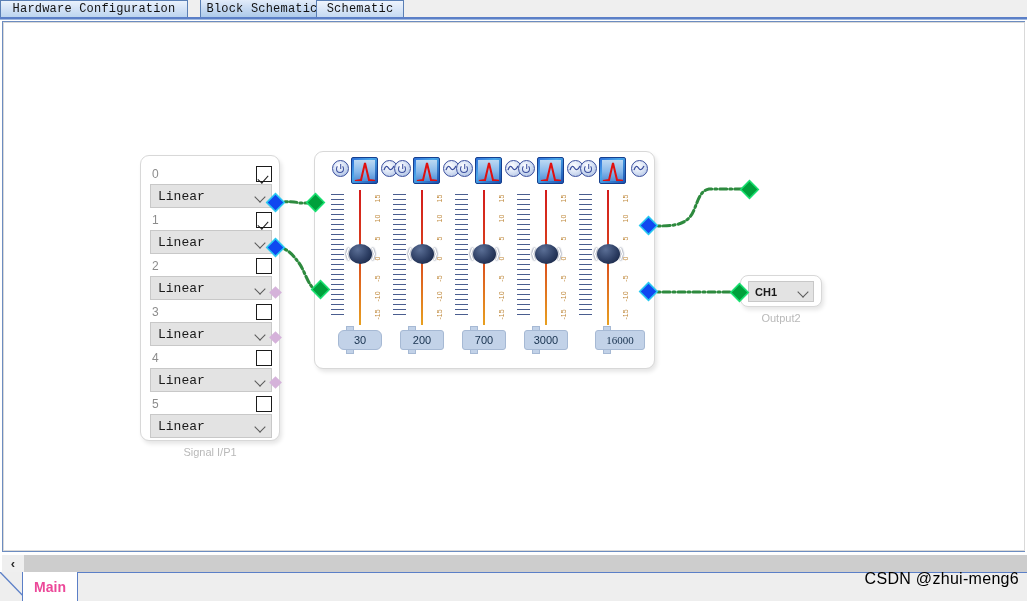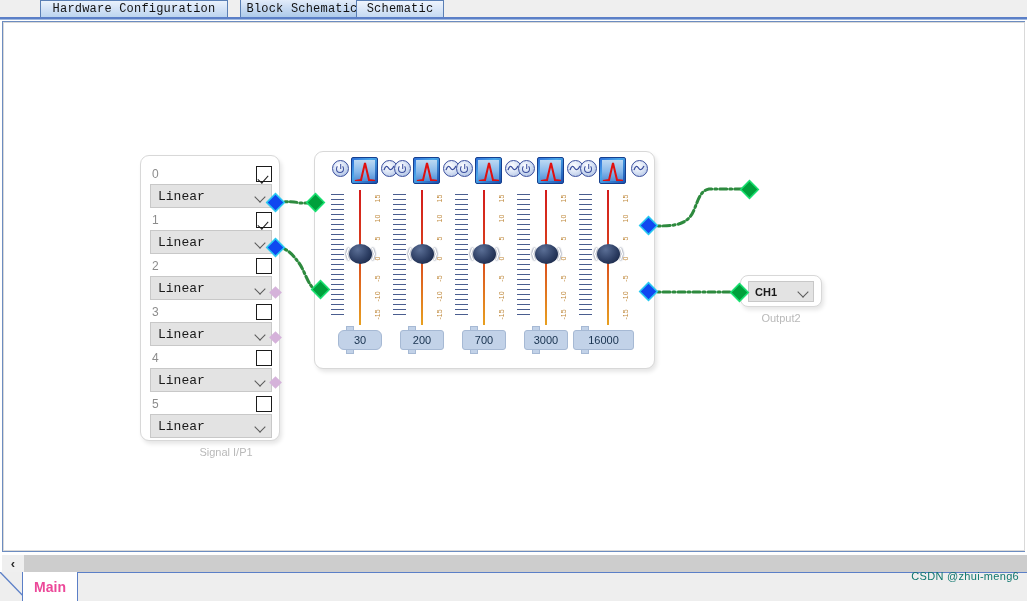--- a/index.html
+++ b/index.html
@@ -20,21 +20,20 @@
     position:absolute;top:0;height:17px;
     background:linear-gradient(to bottom,#e8f0fb 0%,#cfe0f5 45%,#b7d1ee 100%);
     border:1px solid #5a7fb5;
     border-bottom:none;
     font-family:"Liberation Mono", monospace;
     font-size:12px;color:#121212;
     display:flex;align-items:center;justify-content:center;
     box-sizing:border-box;
     letter-spacing:0.2px;
     white-space:nowrap;
-    margin-left:40px;
   }
   .tab.t1{left:0;width:188px;background:linear-gradient(to bottom,#eaf2fc 0%,#d3e2f6 50%,#bcd5ef 100%);}
   .tab.t2{left:200px;width:124px;top:-1px;height:18px;
           background:linear-gradient(to bottom,#e2ecfa 0%,#c4d8f1 55%,#aecbea 100%);}
   .tab.t3{left:316px;width:88px;background:linear-gradient(to bottom,#eef4fd 0%,#dae7f8 50%,#c5daf2 100%);}
   .tabstrip .underline{
     position:absolute;left:0;top:17px;width:1027px;height:2px;background:#5b7fc7;
   }
   .tabstrip .underline2{
     position:absolute;left:0;top:19px;width:1027px;height:1px;background:#9fb8df;
@@ -97,21 +96,21 @@
   }
   .sig-sel .txt{
     font-family:"Liberation Mono", monospace;font-size:13px;color:#1a1a1a;
   }
   .chev{display:block;width:11px;height:11px;position:relative;}
   .chev:before{
     content:"";position:absolute;left:1px;top:2px;width:7px;height:7px;
     border:solid #5a5a5a;border-width:0 1.7px 1.7px 0;
     transform:rotate(45deg);
   }
-  #signal-block .block-caption{left:16px;top:290px;}
+  #signal-block .block-caption{left:0;top:290px;}
 
   
   #peq-block{left:311px;top:128px;width:341px;height:218px;}
   #peq-block .block-caption{left:0;top:222px;}
   .peq-inner{position:absolute;left:0;top:0;width:100%;height:100%;}
   .band{position:absolute;top:0;width:64px;height:100%;}
   .icn{position:absolute;}
   .icn-power{
     width:17px;height:17px;border-radius:50%;
     background:radial-gradient(circle at 40% 32%,#fdfdff 0%,#d7e2f5 42%,#9fb6dd 100%);
@@ -244,21 +243,21 @@
     display:flex;align-items:center;justify-content:center;
     font-size:14px;font-weight:bold;color:#ec4899;
     font-family:"Liberation Sans",sans-serif;
   }
   .bottombar .rest{
     position:absolute;left:78px;top:0;width:949px;height:29px;
     background:#eeeeee;border-top:1px solid #5b7fc7;box-sizing:border-box;
   }
   .watermark{
     position:absolute;right:8px;top:570px;
-    font-size:11px;color:#0f766e;
+    font-size:16px;color:#000000;
     font-family:"Liberation Sans",sans-serif;
     letter-spacing:0.3px;
   }
 </style>
 </head>
 <body>
 
 <div id="app">
 
   <div class="tabstrip">
@@ -523,21 +522,21 @@
           </div>
           <div class="scalecol" style="left:46px;top:40px;height:130px;">
             <span class="num" style="top:2px;">15</span>
             <span class="num" style="top:22px;">10</span>
             <span class="num" style="top:42px;">5</span>
             <span class="num" style="top:62px;">0</span>
             <span class="num" style="top:82px;">-5</span>
             <span class="num" style="top:100px;">-10</span>
             <span class="num" style="top:118px;">-15</span>
           </div>
-          <div class="freqbox" style="left:2px;top:178px;width:61px;">
+          <div class="freqbox" style="left:24px;top:178px;width:50px;font-family:Liberation Serif, serif;">
             <span>16000</span>
           </div>
         </div>
 
       </div>
     </div>
 
     <div class="port green" style="left:307px;top:174px;"></div>
     <div class="port green" style="left:312px;top:261px;"></div>
 

